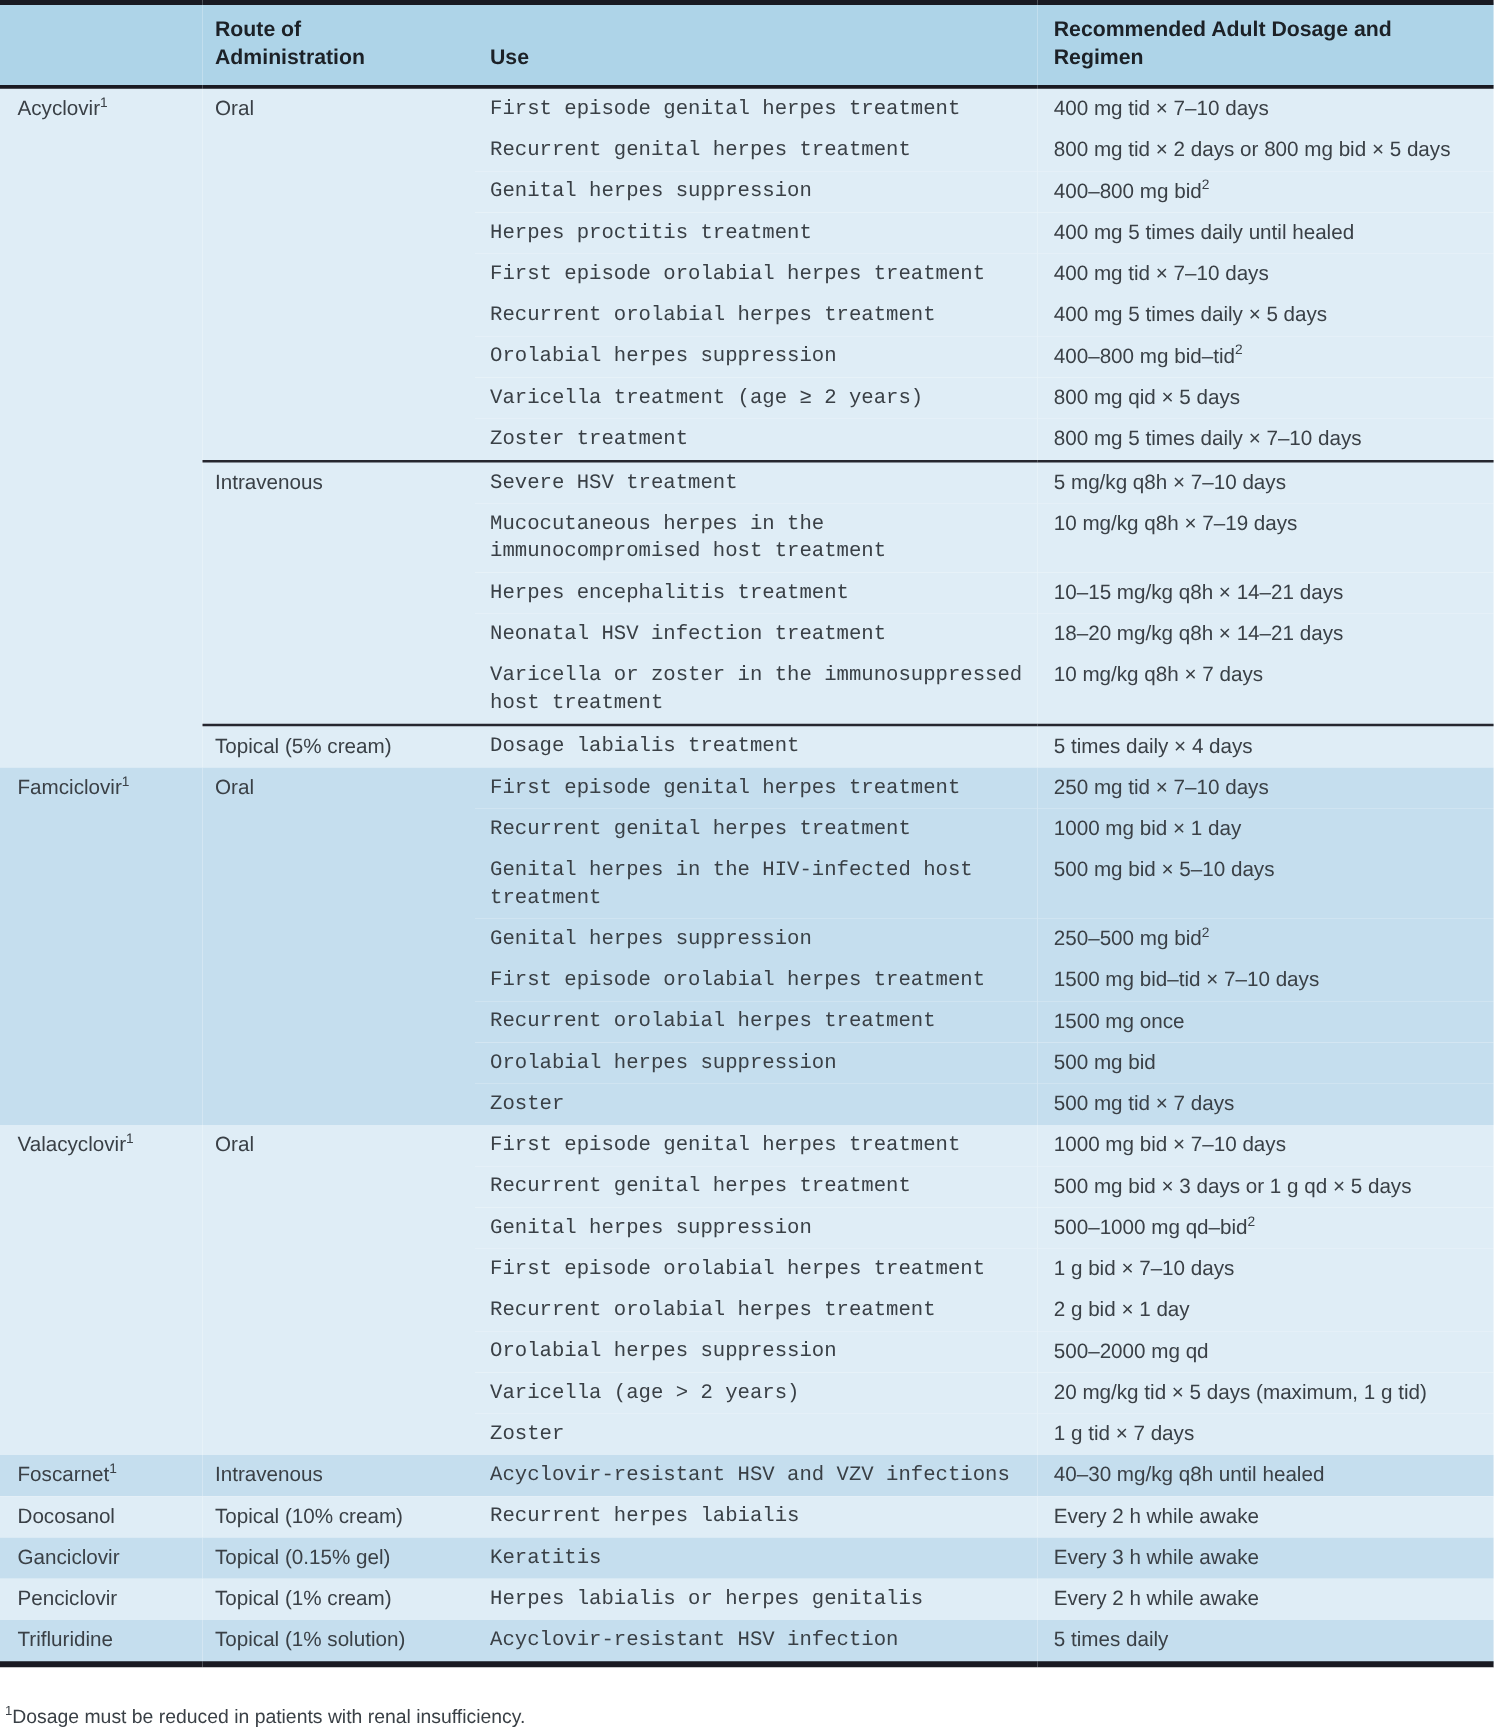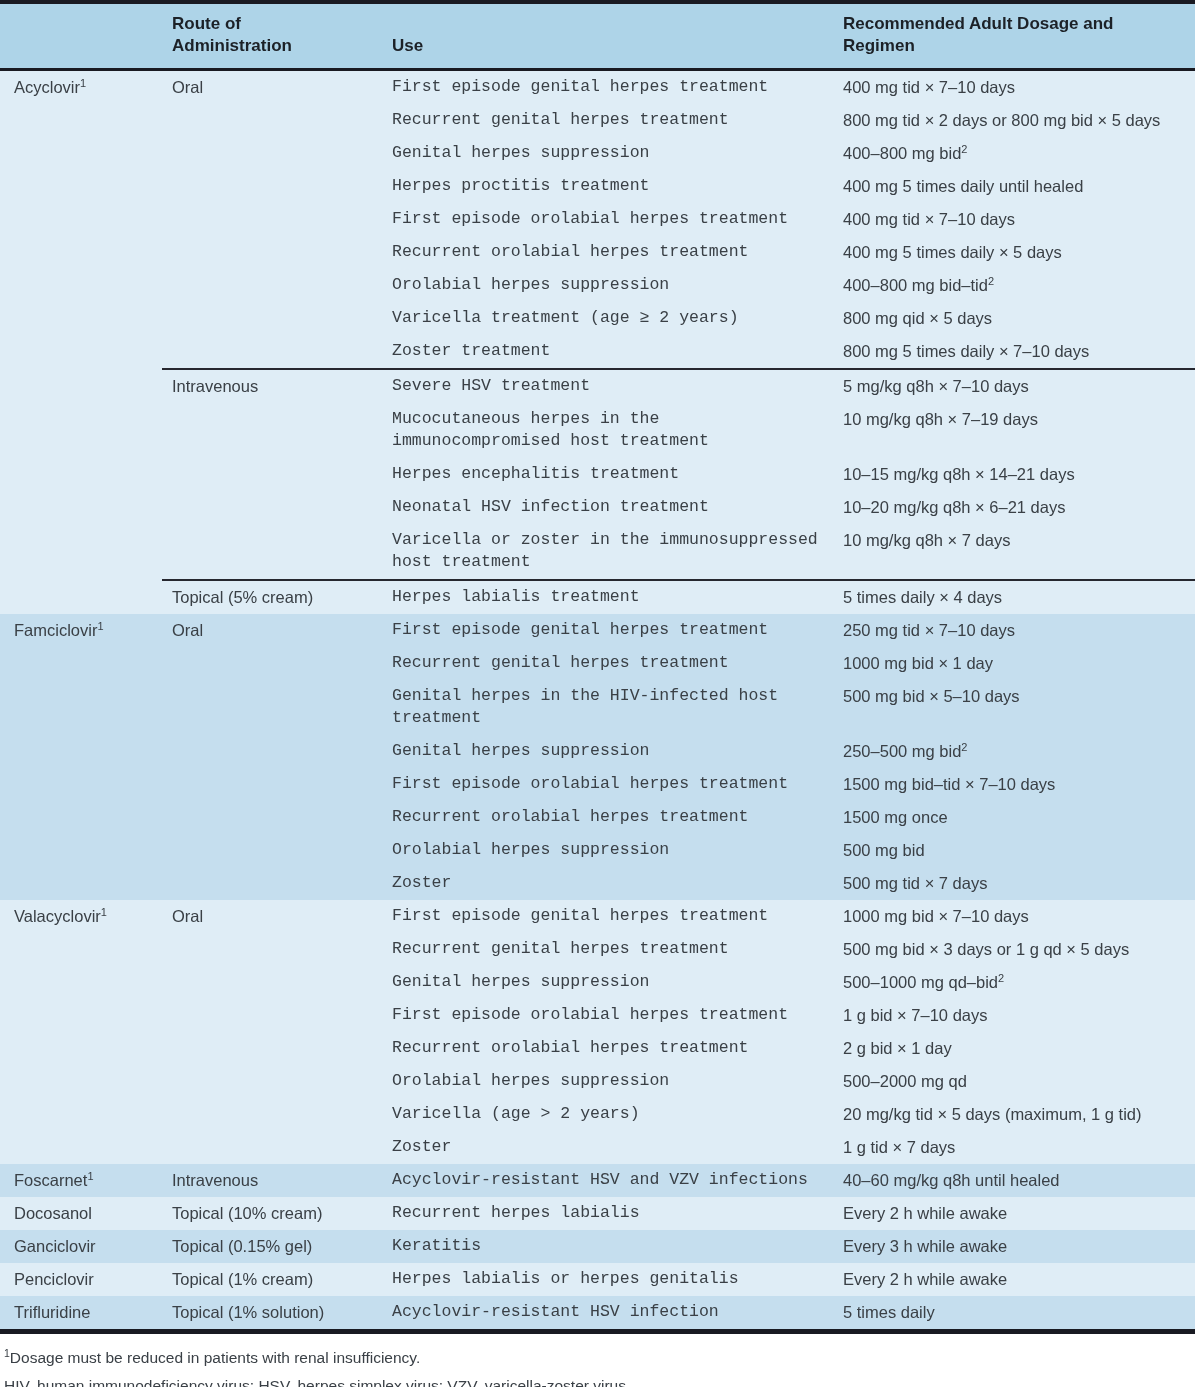--- a/index.html
+++ b/index.html
@@ -68,21 +68,21 @@
   }
 
   .footnotes {
     padding: 15px 14px 10px 4px;
     background: #ffffff;
   }
   .footnote {
     font-size: 15.5px;
     line-height: 18px;
     color: var(--text);
-    margin: 0 0 10px 0;
+    margin: 16px 0 10px 0;
   }
   .footnote sup { font-size: 10.5px; }
 </style>
 </head>
 <body>
 
 <table class="dosage-table">
   <colgroup>
     <col class="c-drug">
     <col class="c-route">
@@ -154,29 +154,29 @@
       <tr class="band-light">
         <td class="use-cell">Mucocutaneous herpes in the immunocompromised host treatment</td>
         <td class="dosage-cell">10 mg/kg q8h × 7–19 days</td>
       </tr>
       <tr class="band-light">
         <td class="use-cell">Herpes encephalitis treatment</td>
         <td class="dosage-cell">10–15 mg/kg q8h × 14–21 days</td>
       </tr>
       <tr class="band-light">
         <td class="use-cell">Neonatal HSV infection treatment</td>
-        <td class="dosage-cell">10–20 mg/kg q8h × 6–21 days</td>
+        <td class="dosage-cell">18–20 mg/kg q8h × 14–21 days</td>
       </tr>
       <tr class="band-light">
         <td class="use-cell">Varicella or zoster in the immunosuppressed host treatment</td>
         <td class="dosage-cell">10 mg/kg q8h × 7 days</td>
       </tr>
       <tr class="band-light route-start">
         <td class="route-cell" rowspan="1">Topical (5% cream)</td>
-        <td class="use-cell">Herpes labialis treatment</td>
+        <td class="use-cell">Dosage labialis treatment</td>
         <td class="dosage-cell">5 times daily × 4 days</td>
       </tr>
       <tr class="band-dark">
         <td class="drug-cell" rowspan="8">Famciclovir<sup>1</sup></td>
         <td class="route-cell" rowspan="8">Oral</td>
         <td class="use-cell">First episode genital herpes treatment</td>
         <td class="dosage-cell">250 mg tid × 7–10 days</td>
       </tr>
       <tr class="band-dark">
         <td class="use-cell">Recurrent genital herpes treatment</td>
@@ -237,21 +237,21 @@
         <td class="dosage-cell">20 mg/kg tid × 5 days (maximum, 1 g tid)</td>
       </tr>
       <tr class="band-light">
         <td class="use-cell">Zoster</td>
         <td class="dosage-cell">1 g tid × 7 days</td>
       </tr>
       <tr class="band-dark">
         <td class="drug-cell" rowspan="1">Foscarnet<sup>1</sup></td>
         <td class="route-cell" rowspan="1">Intravenous</td>
         <td class="use-cell">Acyclovir-resistant HSV and VZV infections</td>
-        <td class="dosage-cell">40–60 mg/kg q8h until healed</td>
+        <td class="dosage-cell">40–30 mg/kg q8h until healed</td>
       </tr>
       <tr class="band-light">
         <td class="drug-cell" rowspan="1">Docosanol</td>
         <td class="route-cell" rowspan="1">Topical (10% cream)</td>
         <td class="use-cell">Recurrent herpes labialis</td>
         <td class="dosage-cell">Every 2 h while awake</td>
       </tr>
       <tr class="band-dark">
         <td class="drug-cell" rowspan="1">Ganciclovir</td>
         <td class="route-cell" rowspan="1">Topical (0.15% gel)</td>

